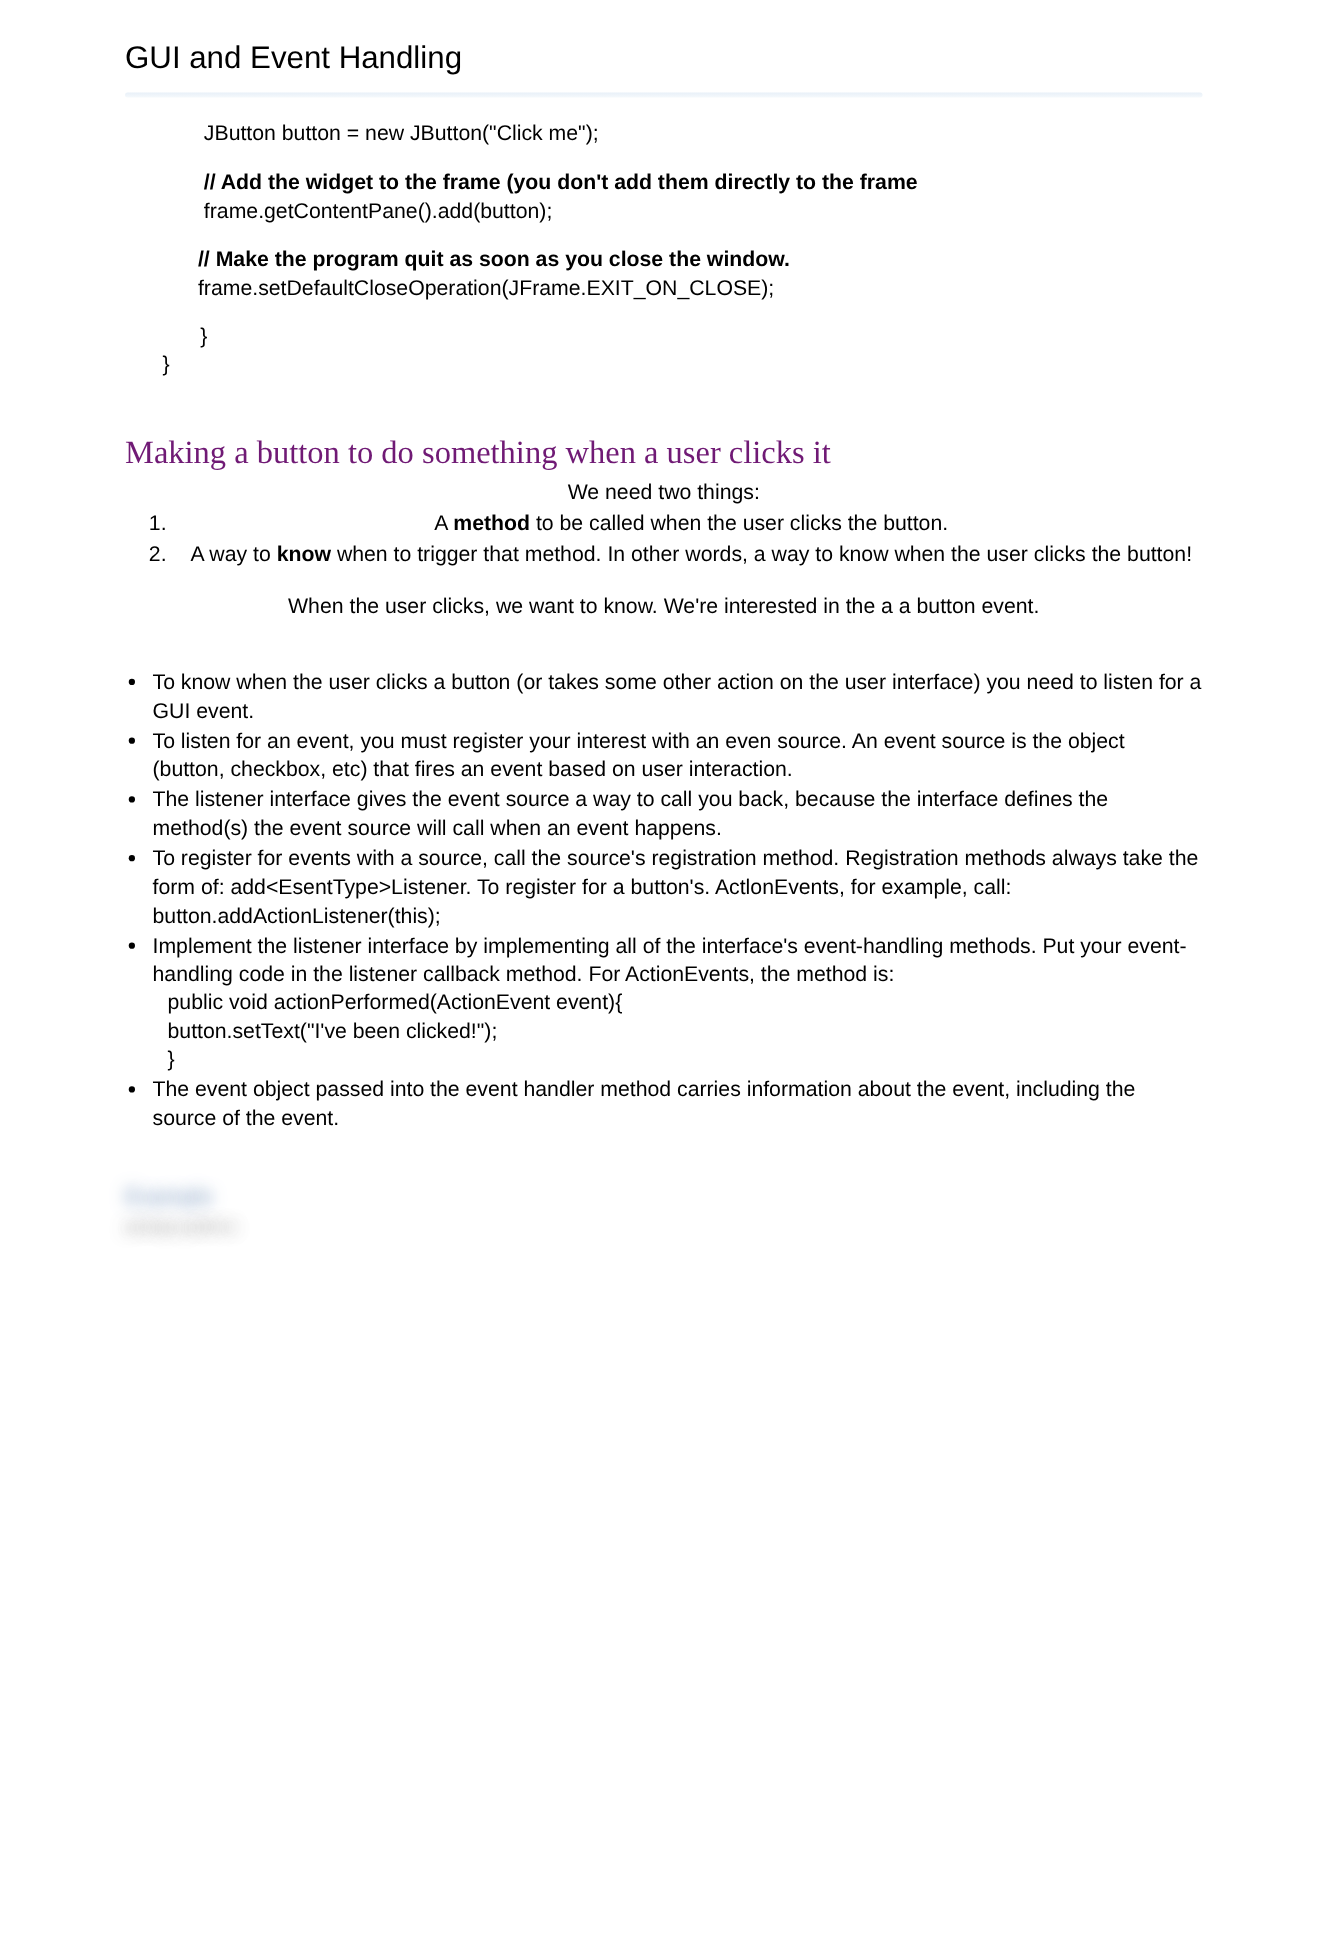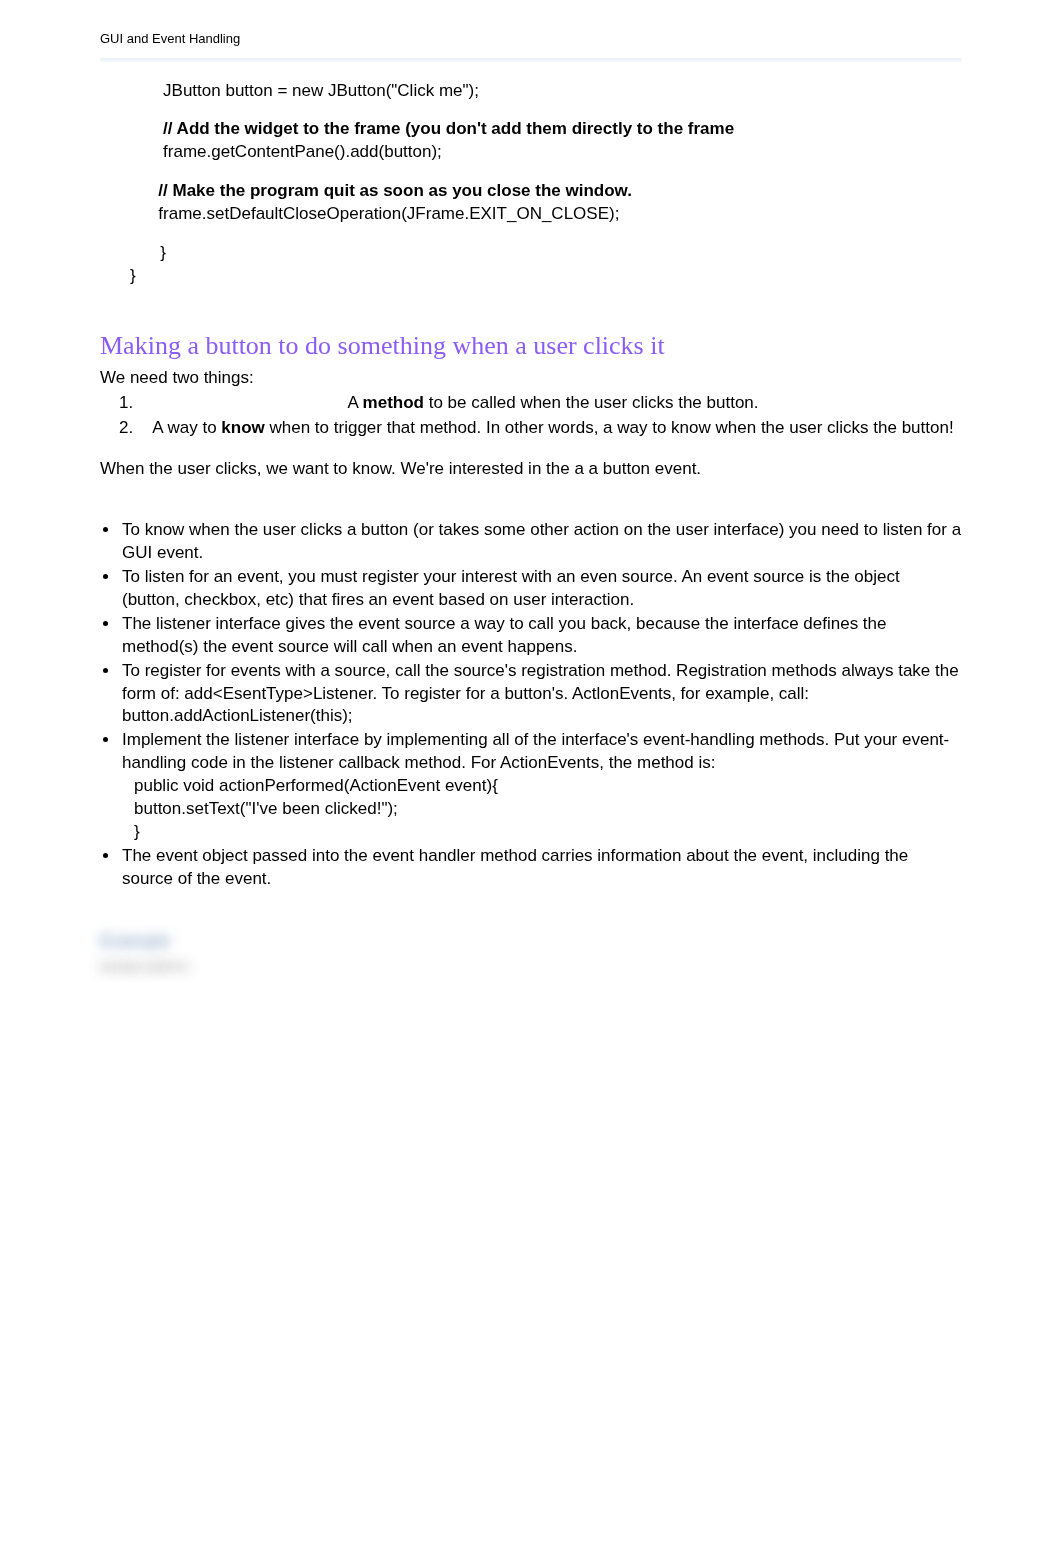--- a/index.html
+++ b/index.html
@@ -11,21 +11,21 @@
       font-family: Arial, Helvetica, sans-serif;
       background: #ffffff;
       width: 1062px;
       height: 1556px;
       padding: 30px 100px 30px 100px;
       color: #000000;
       font-size: 17px;
       line-height: 1.35;
     }
     .header-title {
-      font-size: 13px;
+      font-size: 25px;
       margin-bottom: 10px;
     }
     .divider {
       height: 4px;
       background: linear-gradient(to bottom, #e8f0f8 0%, #f5f9fc 100%);
       margin-bottom: 18px;
       border-radius: 2px;
     }
     .code-block {
       margin-left: 30px;
@@ -41,30 +41,31 @@
       font-weight: bold;
     }
     .brace-inner {
       margin-left: 16px;
     }
     .brace-outer {
       margin-left: 0px;
     }
     .heading-blue {
       font-family: Georgia, 'Times New Roman', serif;
-      color: #8b5cf6;
+      color: #701a75;
       font-size: 26px;
       font-weight: normal;
       margin-bottom: 4px;
     }
     .section {
       margin-bottom: 38px;
     }
     .body-text {
       margin-bottom: 2px;
+      text-align: center;
     }
     ol.numbered {
       list-style: decimal;
       padding-left: 38px;
       text-align: center;
     }
     ol.numbered li {
       padding-left: 6px;
       margin-bottom: 2px;
     }

